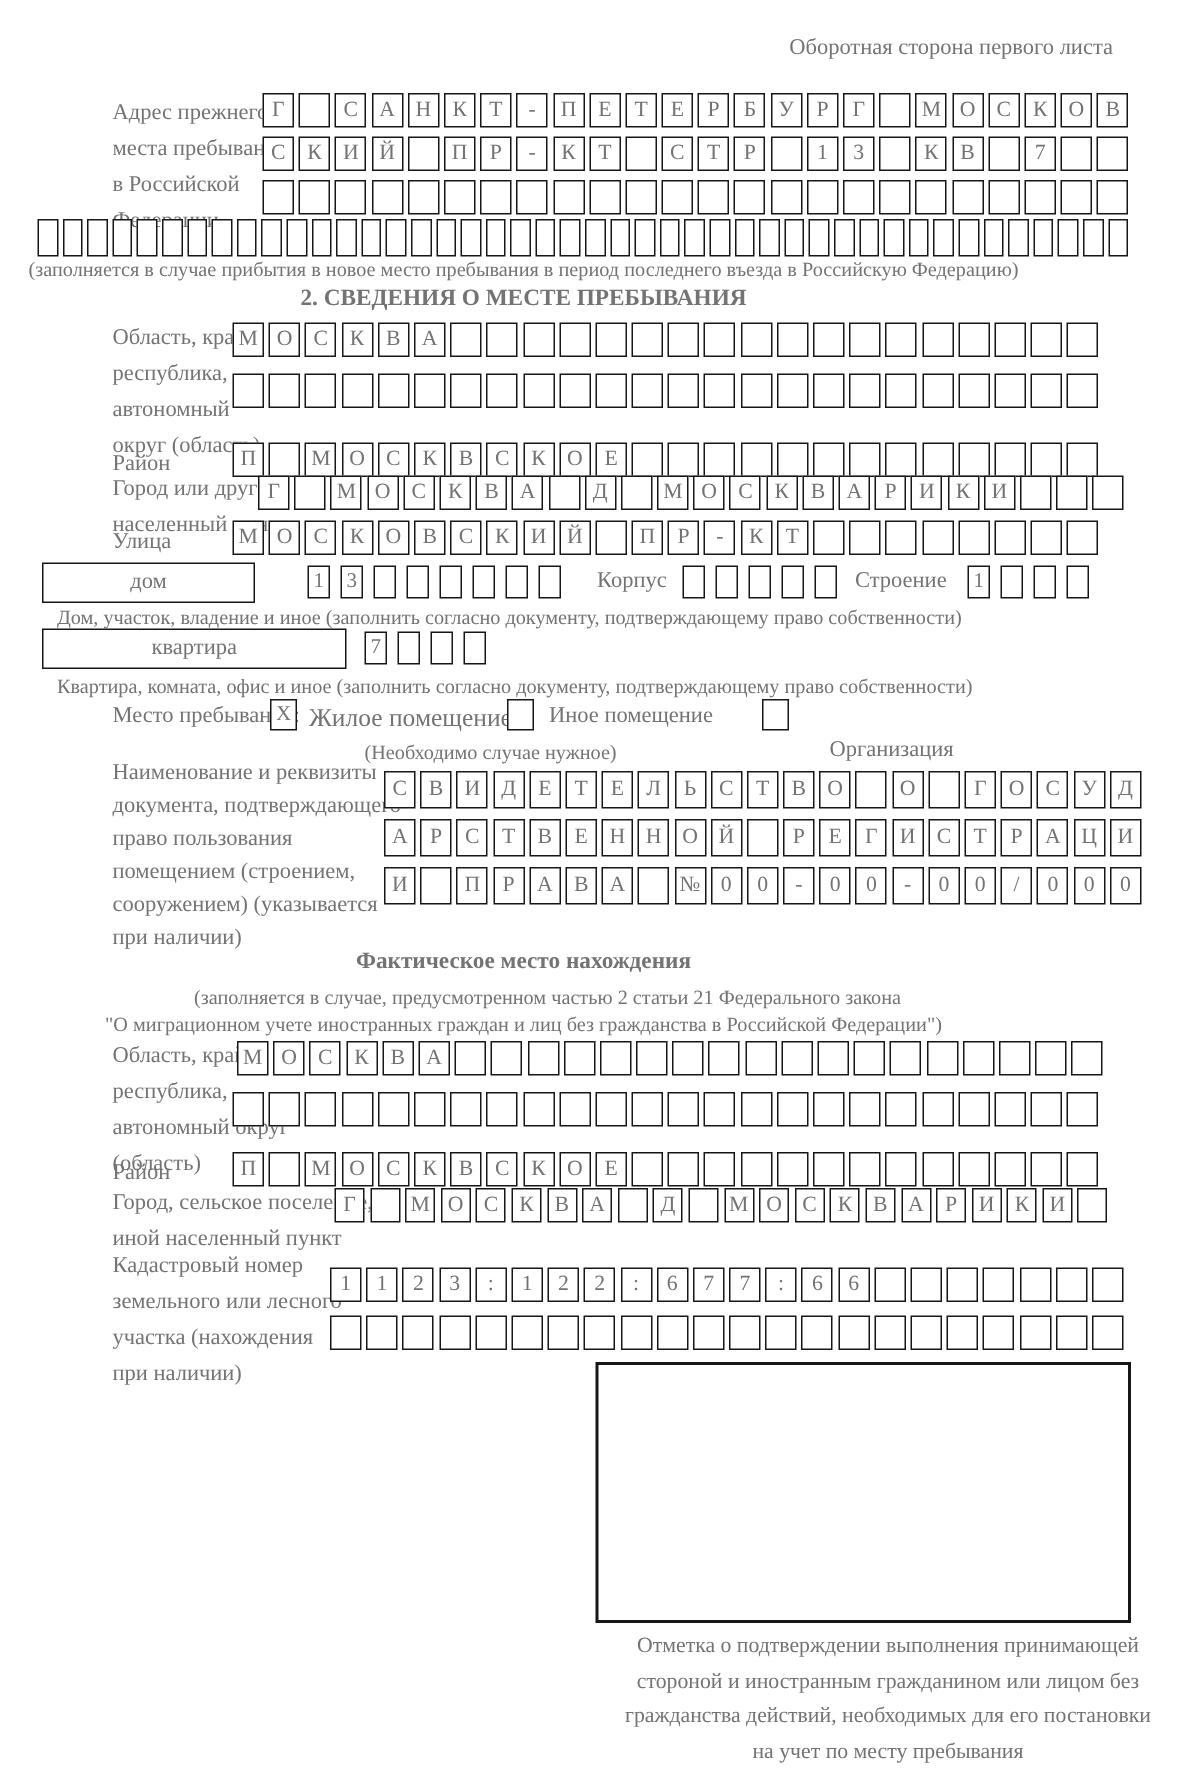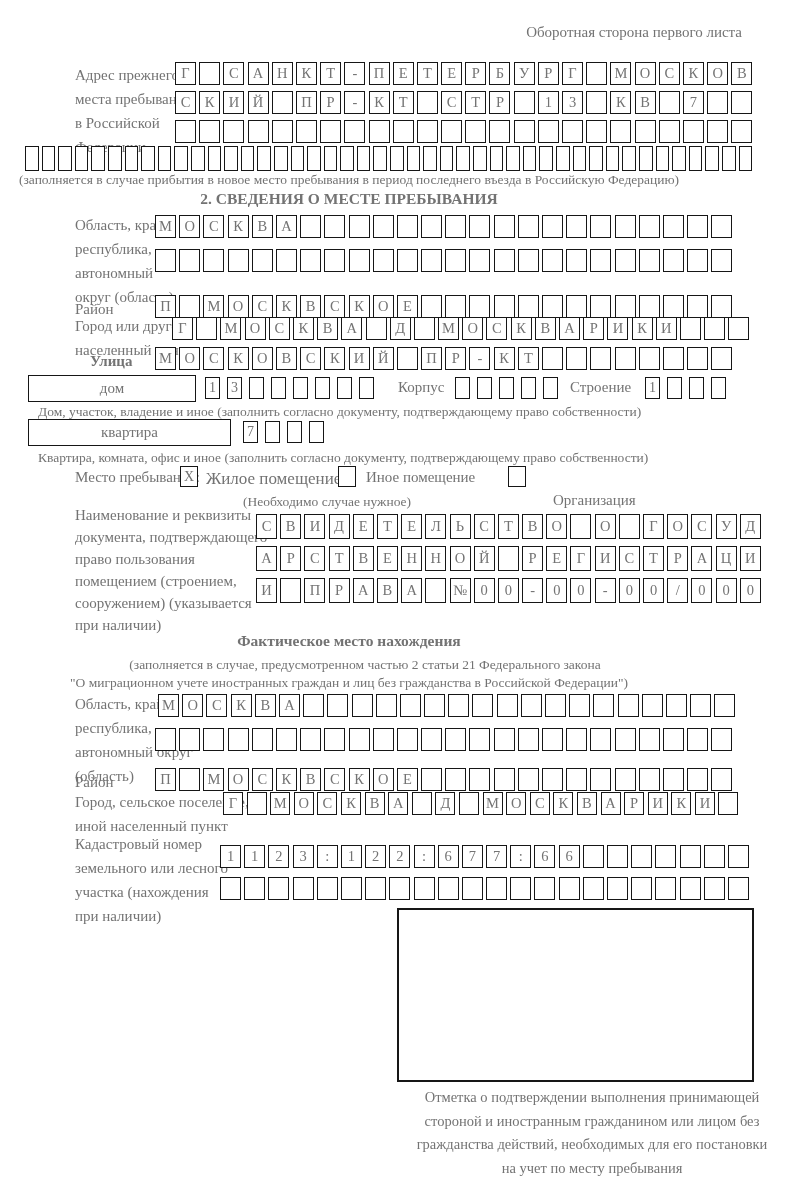--- a/index.html
+++ b/index.html
@@ -289,21 +289,21 @@
       <span class="cell">А</span>
       <span class="cell">Р</span>
       <span class="cell">И</span>
       <span class="cell">К</span>
       <span class="cell">И</span>
       <span class="cell"></span>
       <span class="cell"></span>
       <span class="cell"></span>
     </div>
 
-  <div class="lbl" style="left:90px; top:349px;font-weight:bold;">Улица</div>
+  <div class="lbl" style="left:75px; top:349px;">Улица</div>
   <div class="cellrow" style="left:155px; top:347px;">
       <span class="cell">М</span>
       <span class="cell">О</span>
       <span class="cell">С</span>
       <span class="cell">К</span>
       <span class="cell">О</span>
       <span class="cell">В</span>
       <span class="cell">С</span>
       <span class="cell">К</span>
       <span class="cell">И</span>
@@ -317,21 +317,21 @@
       <span class="cell"></span>
       <span class="cell"></span>
       <span class="cell"></span>
       <span class="cell"></span>
       <span class="cell"></span>
       <span class="cell"></span>
       <span class="cell"></span>
       <span class="cell"></span>
     </div>
 
-  <div class="bigbox" style="left:28px; top:375px; width:168px; height:27px;">дом</div>
+  <div class="bigbox" style="left:28px; top:375px; width:142px; height:27px;">дом</div>
   <div class="cellrow small" style="left:205px; top:377px;">
       <span class="cell">1</span>
       <span class="cell">3</span>
       <span class="cell"></span>
       <span class="cell"></span>
       <span class="cell"></span>
       <span class="cell"></span>
       <span class="cell"></span>
       <span class="cell"></span>
     </div>

